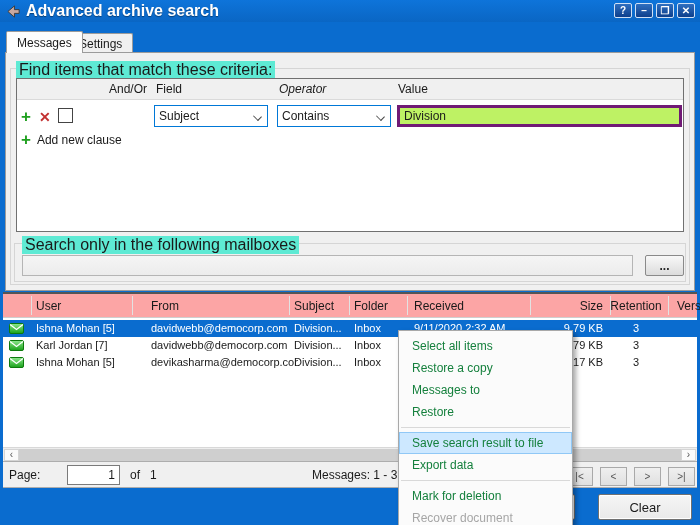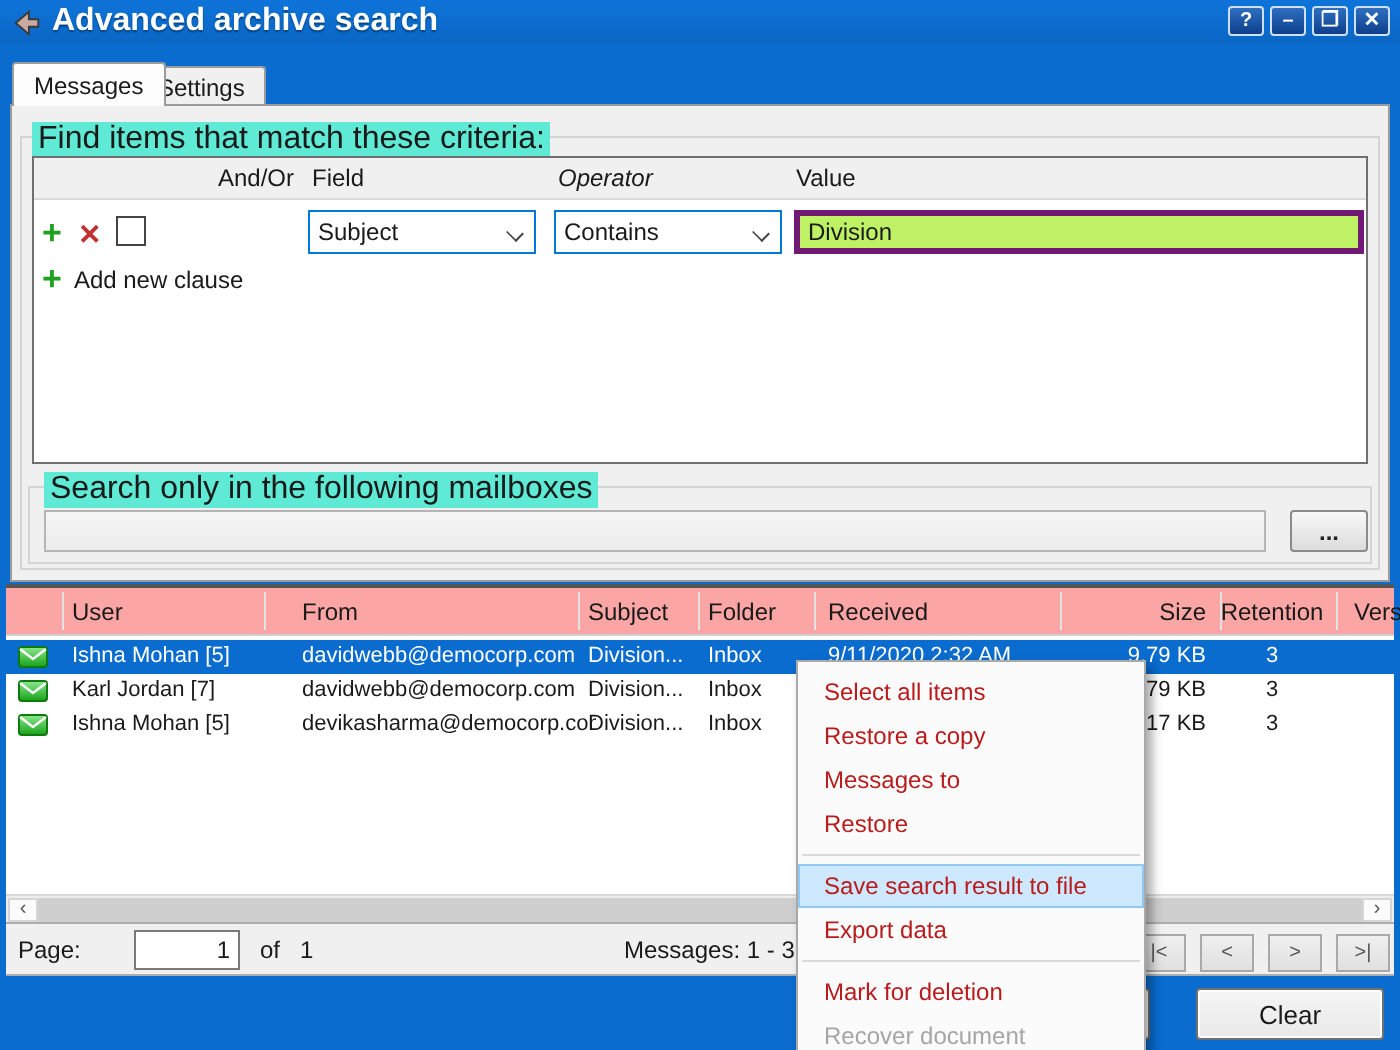--- a/index.html
+++ b/index.html
@@ -65,21 +65,21 @@
   .page-input{position:absolute;left:64px;top:3px;width:53px;height:20px;background:#fff;border:1px solid #7a7a7a;
     text-align:right;padding-right:4px;line-height:18px;}
   .nav-btn{position:absolute;top:5px;width:27px;height:19px;background:linear-gradient(#efefef,#e0e0e0);border:1px solid #a9a9a9;
     color:#555;font-size:10px;display:flex;align-items:center;justify-content:center;}
   
   .btn{position:absolute;background:linear-gradient(#f5f5f5,#e9e9e9);border:1px solid #707070;border-radius:2px;
     display:flex;align-items:center;justify-content:center;font-size:13px;box-shadow:inset 0 0 0 1px #fff;}
   
   .ctxmenu{position:absolute;left:398px;top:330px;width:175px;background:#fbfbfb;border:1px solid #a9a9a9;
     box-shadow:3px 3px 5px rgba(0,0,0,.35);padding:4px 0;z-index:10;}
-  .mi{height:22px;display:flex;align-items:center;padding-left:12px;font-size:12px;color:#b91c1c;border:1px solid transparent;}
+  .mi{height:22px;display:flex;align-items:center;padding-left:12px;font-size:12px;color:#15803d;border:1px solid transparent;}
   .mi.hl{background:#cde8ff;border-color:#90c8f6;}
   .mi.dis{color:#a6a6a6;}
   .msep{height:1px;background:#d9d9d9;margin:4px 2px;}
 </style>
 </head>
 <body>
 
 <div class="window">
 
   <div class="titlebar">

